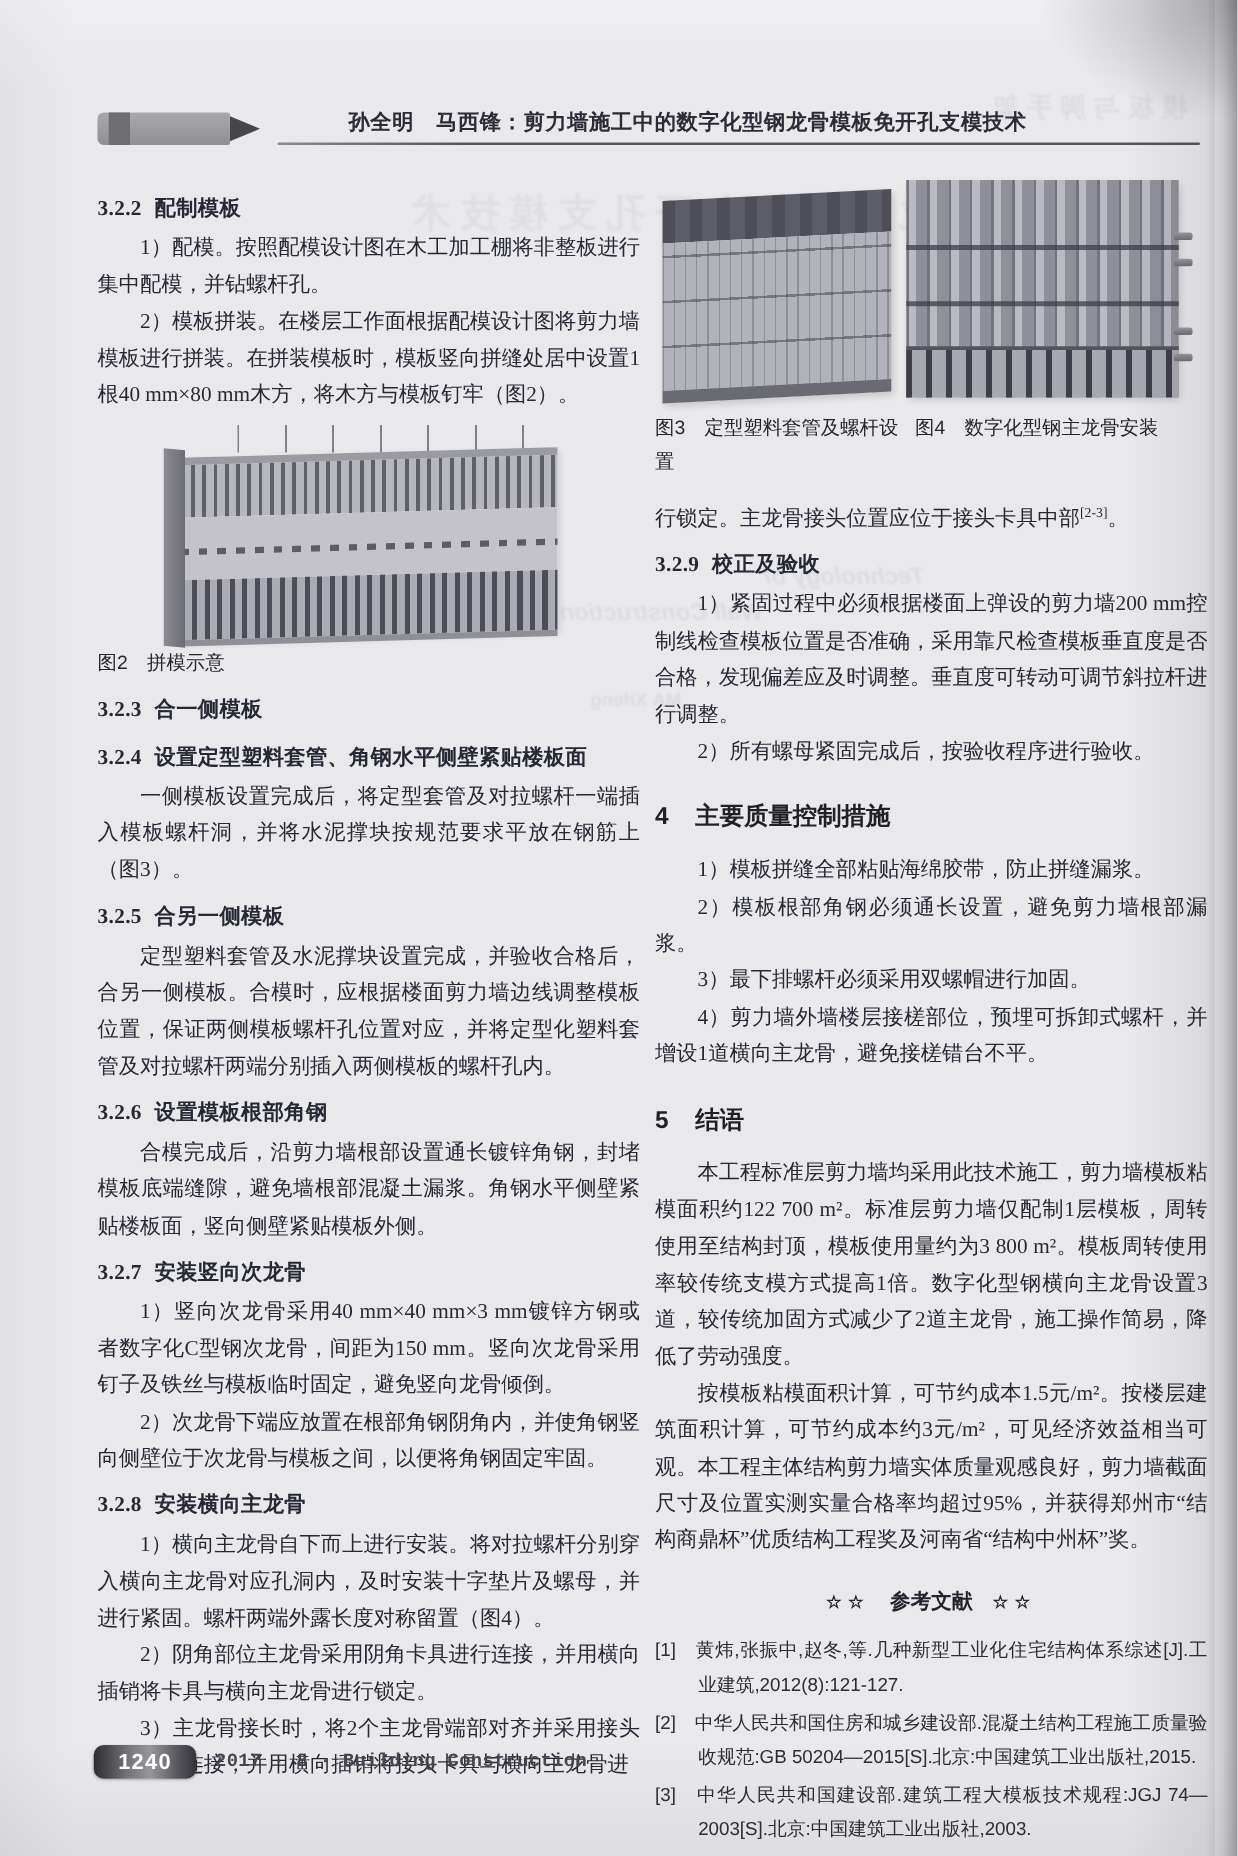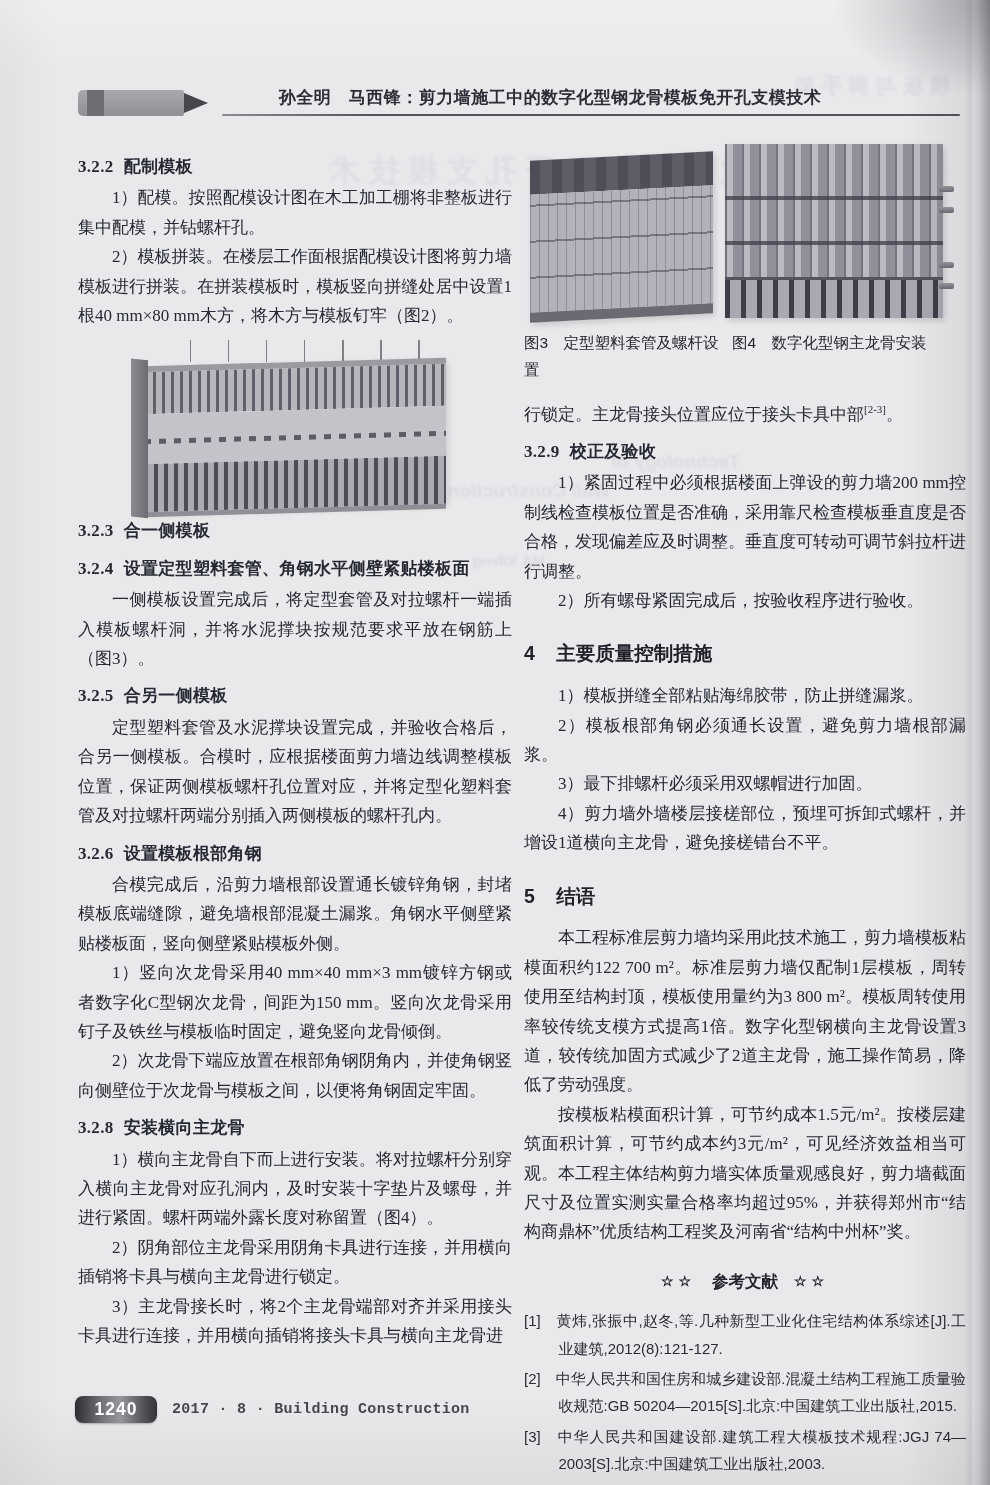--- a/index.html
+++ b/index.html
@@ -136,20 +136,21 @@
     <div class="fig2-block">
       <div class="fig2-wrap">
         <div class="rebar"></div>
         <div class="fw">
           <div class="fw-cap"></div>
           <div class="fw-top"></div>
           <div class="fw-mid"></div>
           <div class="fw-bot"></div>
         </div>
       </div>
+      <div class="fig-caption">图2　拼模示意</div>
     </div>
 
     <div class="sub-head">
       <span class="num">3.2.3</span><span>合一侧模板</span>
     </div>
 
     <div class="sub-head">
       <span class="num">3.2.4</span><span>设置定型塑料套管、角钢水平侧壁紧贴楼板面</span>
     </div>
     <p class="para">一侧模板设置完成后，将定型套管及对拉螺杆一端插入模板螺杆洞，并将水泥撑块按规范要求平放在钢筋上（图3）。</p>
@@ -157,20 +158,23 @@
     <div class="sub-head">
       <span class="num">3.2.5</span><span>合另一侧模板</span>
     </div>
     <p class="para">定型塑料套管及水泥撑块设置完成，并验收合格后，合另一侧模板。合模时，应根据楼面剪力墙边线调整模板位置，保证两侧模板螺杆孔位置对应，并将定型化塑料套管及对拉螺杆两端分别插入两侧模板的螺杆孔内。</p>
 
     <div class="sub-head">
       <span class="num">3.2.6</span><span>设置模板根部角钢</span>
     </div>
     <p class="para">合模完成后，沿剪力墙根部设置通长镀锌角钢，封堵模板底端缝隙，避免墙根部混凝土漏浆。角钢水平侧壁紧贴楼板面，竖向侧壁紧贴模板外侧。</p>
 
+    <div class="sub-head">
+      <span class="num">3.2.7</span><span>安装竖向次龙骨</span>
+    </div>
     <p class="para">1）竖向次龙骨采用40 mm×40 mm×3 mm镀锌方钢或者数字化C型钢次龙骨，间距为150 mm。竖向次龙骨采用钉子及铁丝与模板临时固定，避免竖向龙骨倾倒。</p>
     <p class="para">2）次龙骨下端应放置在根部角钢阴角内，并使角钢竖向侧壁位于次龙骨与模板之间，以便将角钢固定牢固。</p>
 
     <div class="sub-head">
       <span class="num">3.2.8</span><span>安装横向主龙骨</span>
     </div>
     <p class="para">1）横向主龙骨自下而上进行安装。将对拉螺杆分别穿入横向主龙骨对应孔洞内，及时安装十字垫片及螺母，并进行紧固。螺杆两端外露长度对称留置（图4）。</p>
     <p class="para">2）阴角部位主龙骨采用阴角卡具进行连接，并用横向插销将卡具与横向主龙骨进行锁定。</p>
     <p class="para">3）主龙骨接长时，将2个主龙骨端部对齐并采用接头卡具进行连接，并用横向插销将接头卡具与横向主龙骨进</p>
   </div>

